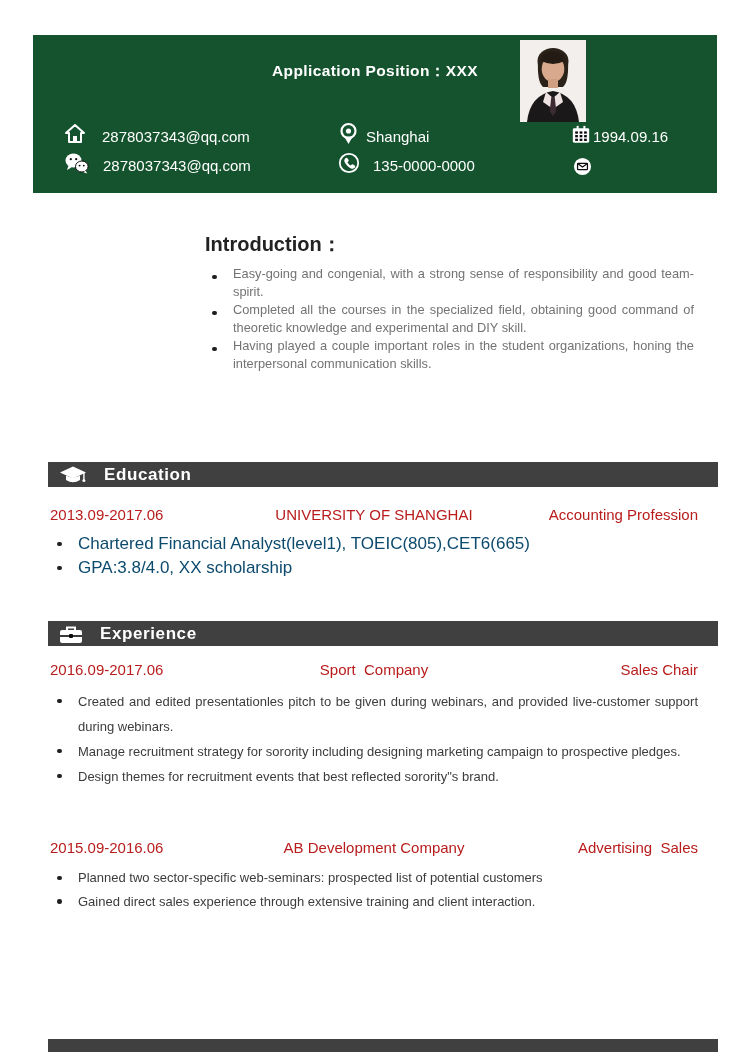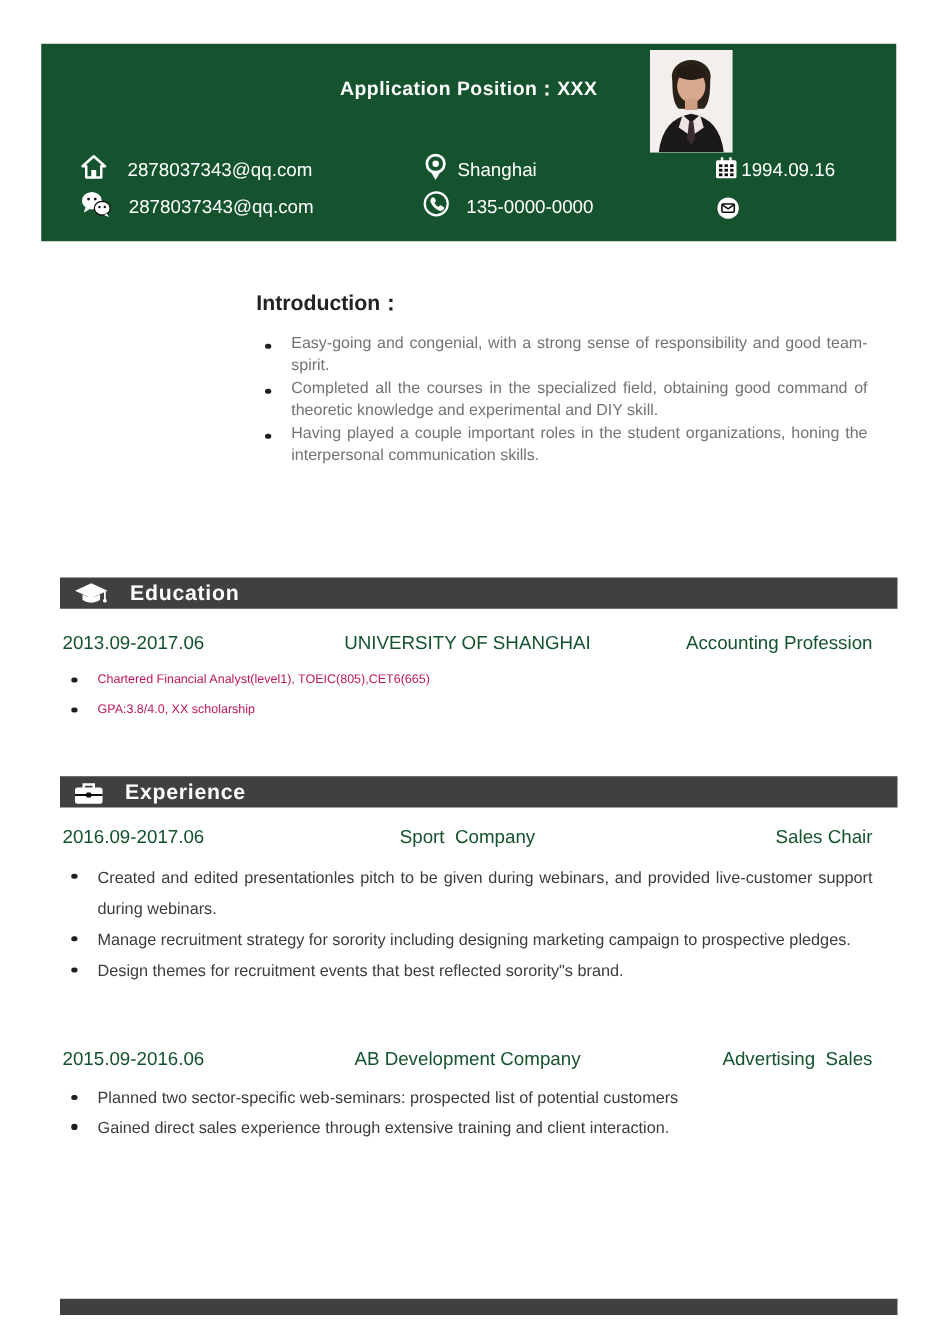--- a/index.html
+++ b/index.html
@@ -20,34 +20,34 @@
 
   
   .bar{position:absolute;left:48px;width:670px;height:25px;background:#404040;color:#fff;display:flex;align-items:center;}
   .bar .bic{margin-left:10px;display:inline-flex;}
   .bar .blb{margin-left:16px;font-size:17px;font-weight:bold;letter-spacing:.6px;line-height:25px;}
   .bar-edu{top:462px;}
   .bar-exp{top:621px;}
   .bar-cut{top:1039px;height:13px;}
 
   
-  .trow{position:absolute;left:50px;width:648px;display:flex;justify-content:space-between;align-items:flex-end;font-size:15px;color:#14532d;}
+  .trow{position:absolute;left:50px;width:648px;display:flex;justify-content:space-between;align-items:flex-end;font-size:15px;color:#b91c1c;}
   .t-l{width:175px;text-align:left;white-space:pre;}
   .t-c{flex:1;text-align:center;white-space:pre;}
   .t-r{width:175px;text-align:right;white-space:pre;}
 
   
   .blist{position:absolute;}
   .bi{position:relative;padding-left:28px;text-align:justify;}
   .bi::before{content:"";position:absolute;left:7px;top:9.5px;width:4.6px;height:4.6px;border-radius:50%;background:#1f1f1f;}
 
-  .intro-head{position:absolute;left:205px;top:231px;font-size:17px;font-weight:bold;color:#222;}
+  .intro-head{position:absolute;left:205px;top:231px;font-size:20px;font-weight:bold;color:#222;}
   .intro-list{left:205px;top:265px;width:489px;font-size:12.8px;line-height:18px;color:#737373;}
   .edu-row{top:506px;}
-  .edu-list{left:50px;top:532px;width:648px;font-size:10px;line-height:24px;color:#be185d;}
+  .edu-list{left:50px;top:532px;width:648px;font-size:17px;line-height:24px;color:#0c4a6e;}
   .exp-row1{top:661px;}
   .exp1-list{left:50px;top:689px;width:648px;font-size:13px;line-height:25px;color:#3c3c3c;}
   .exp-row2{top:839px;}
   .exp2-list{left:50px;top:866px;width:648px;font-size:13px;line-height:23.8px;color:#3c3c3c;}
 </style>
 </head>
 <body>
 
 <div class="page">
 

